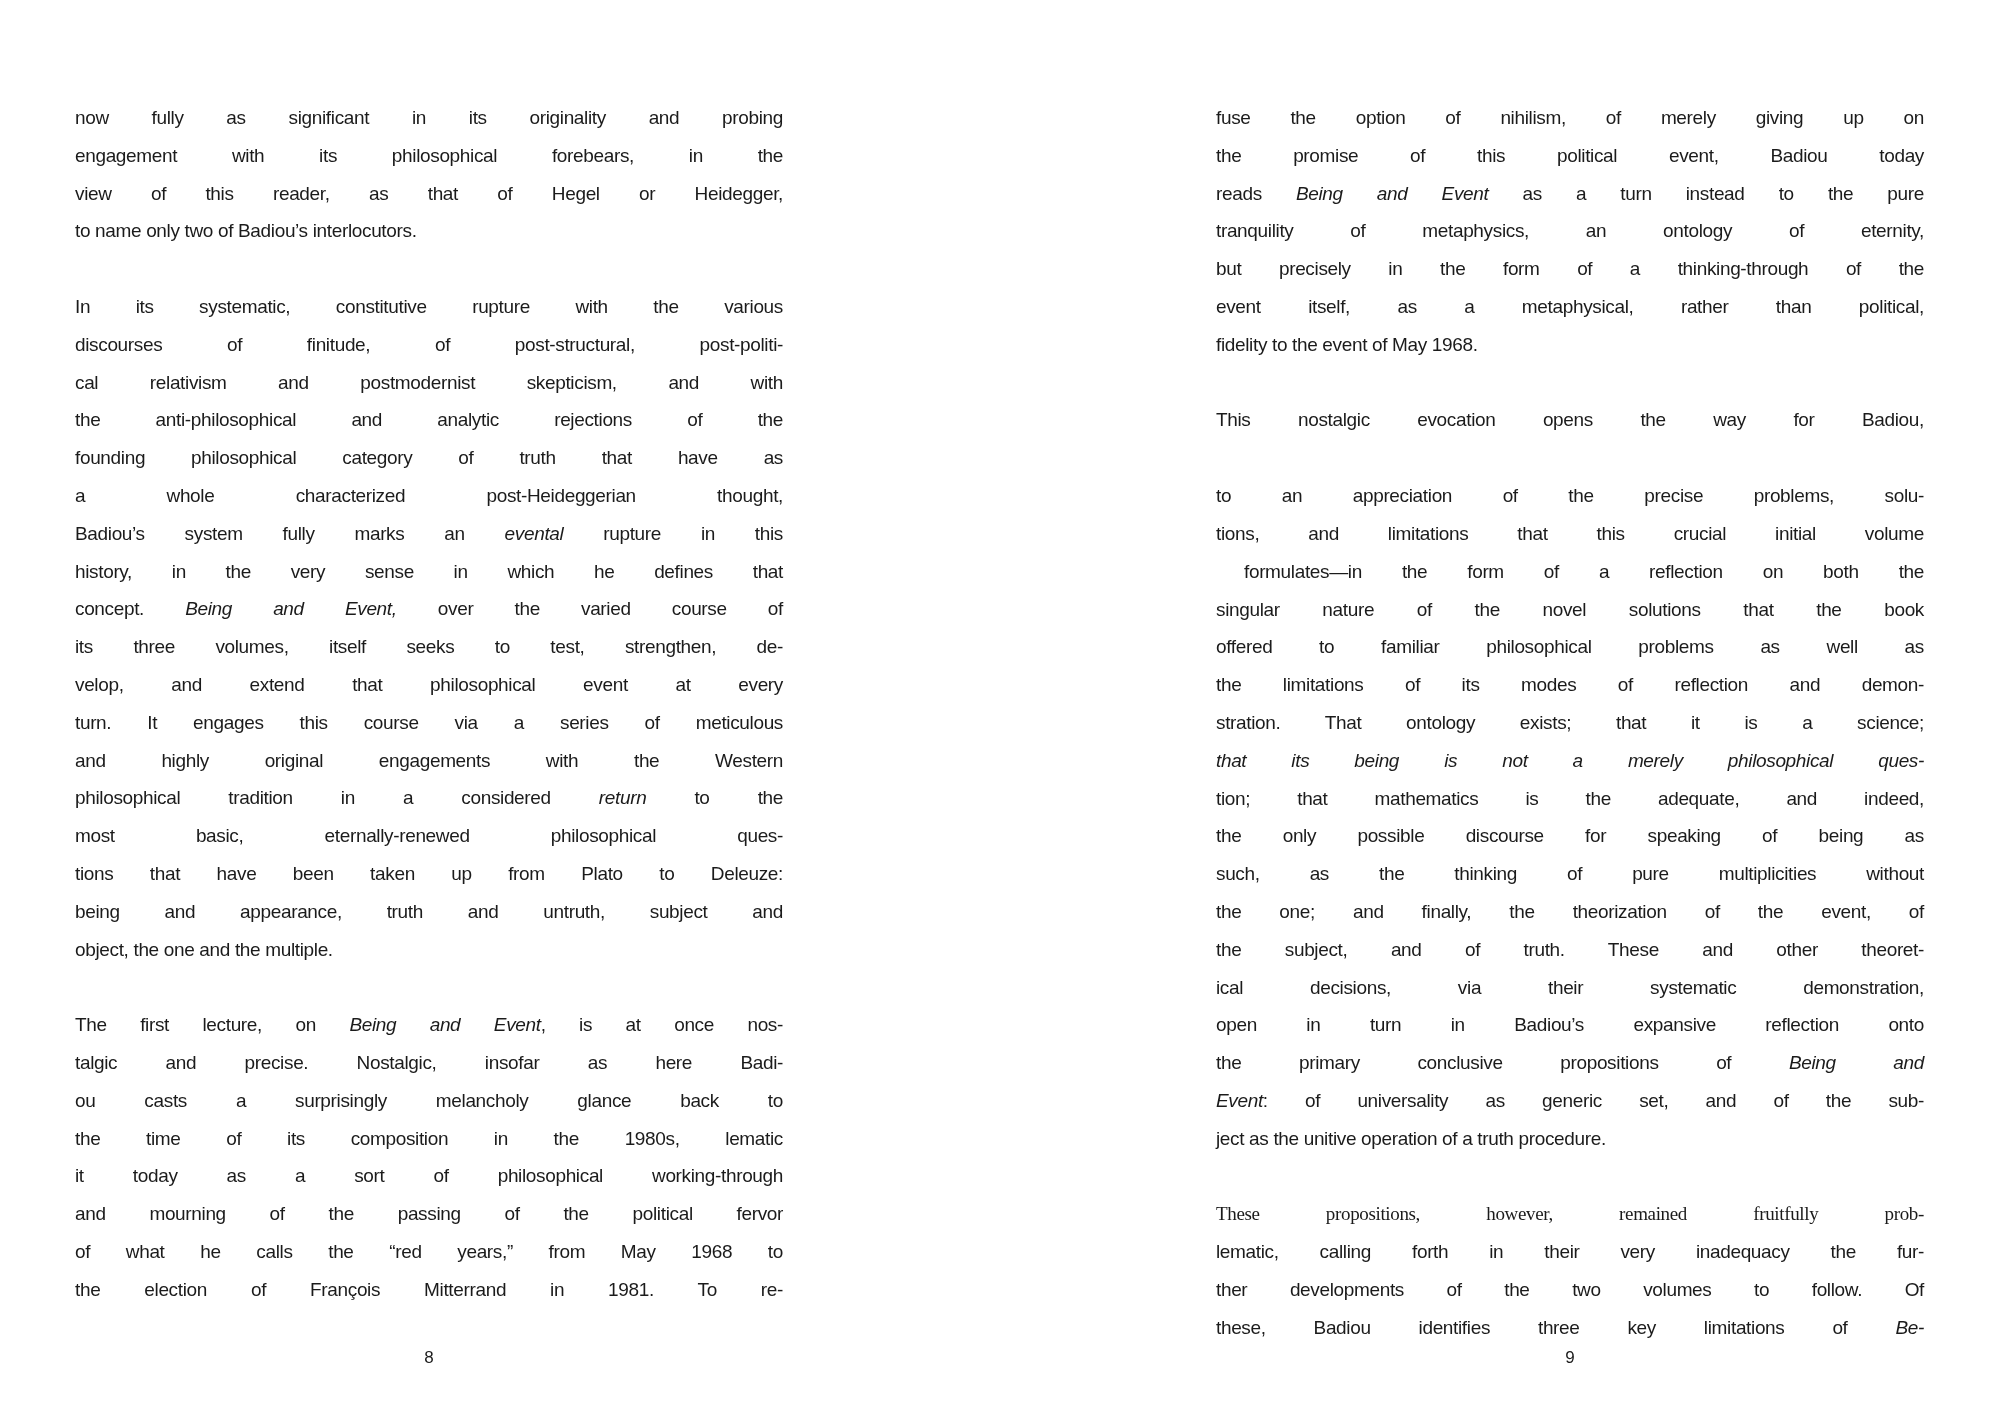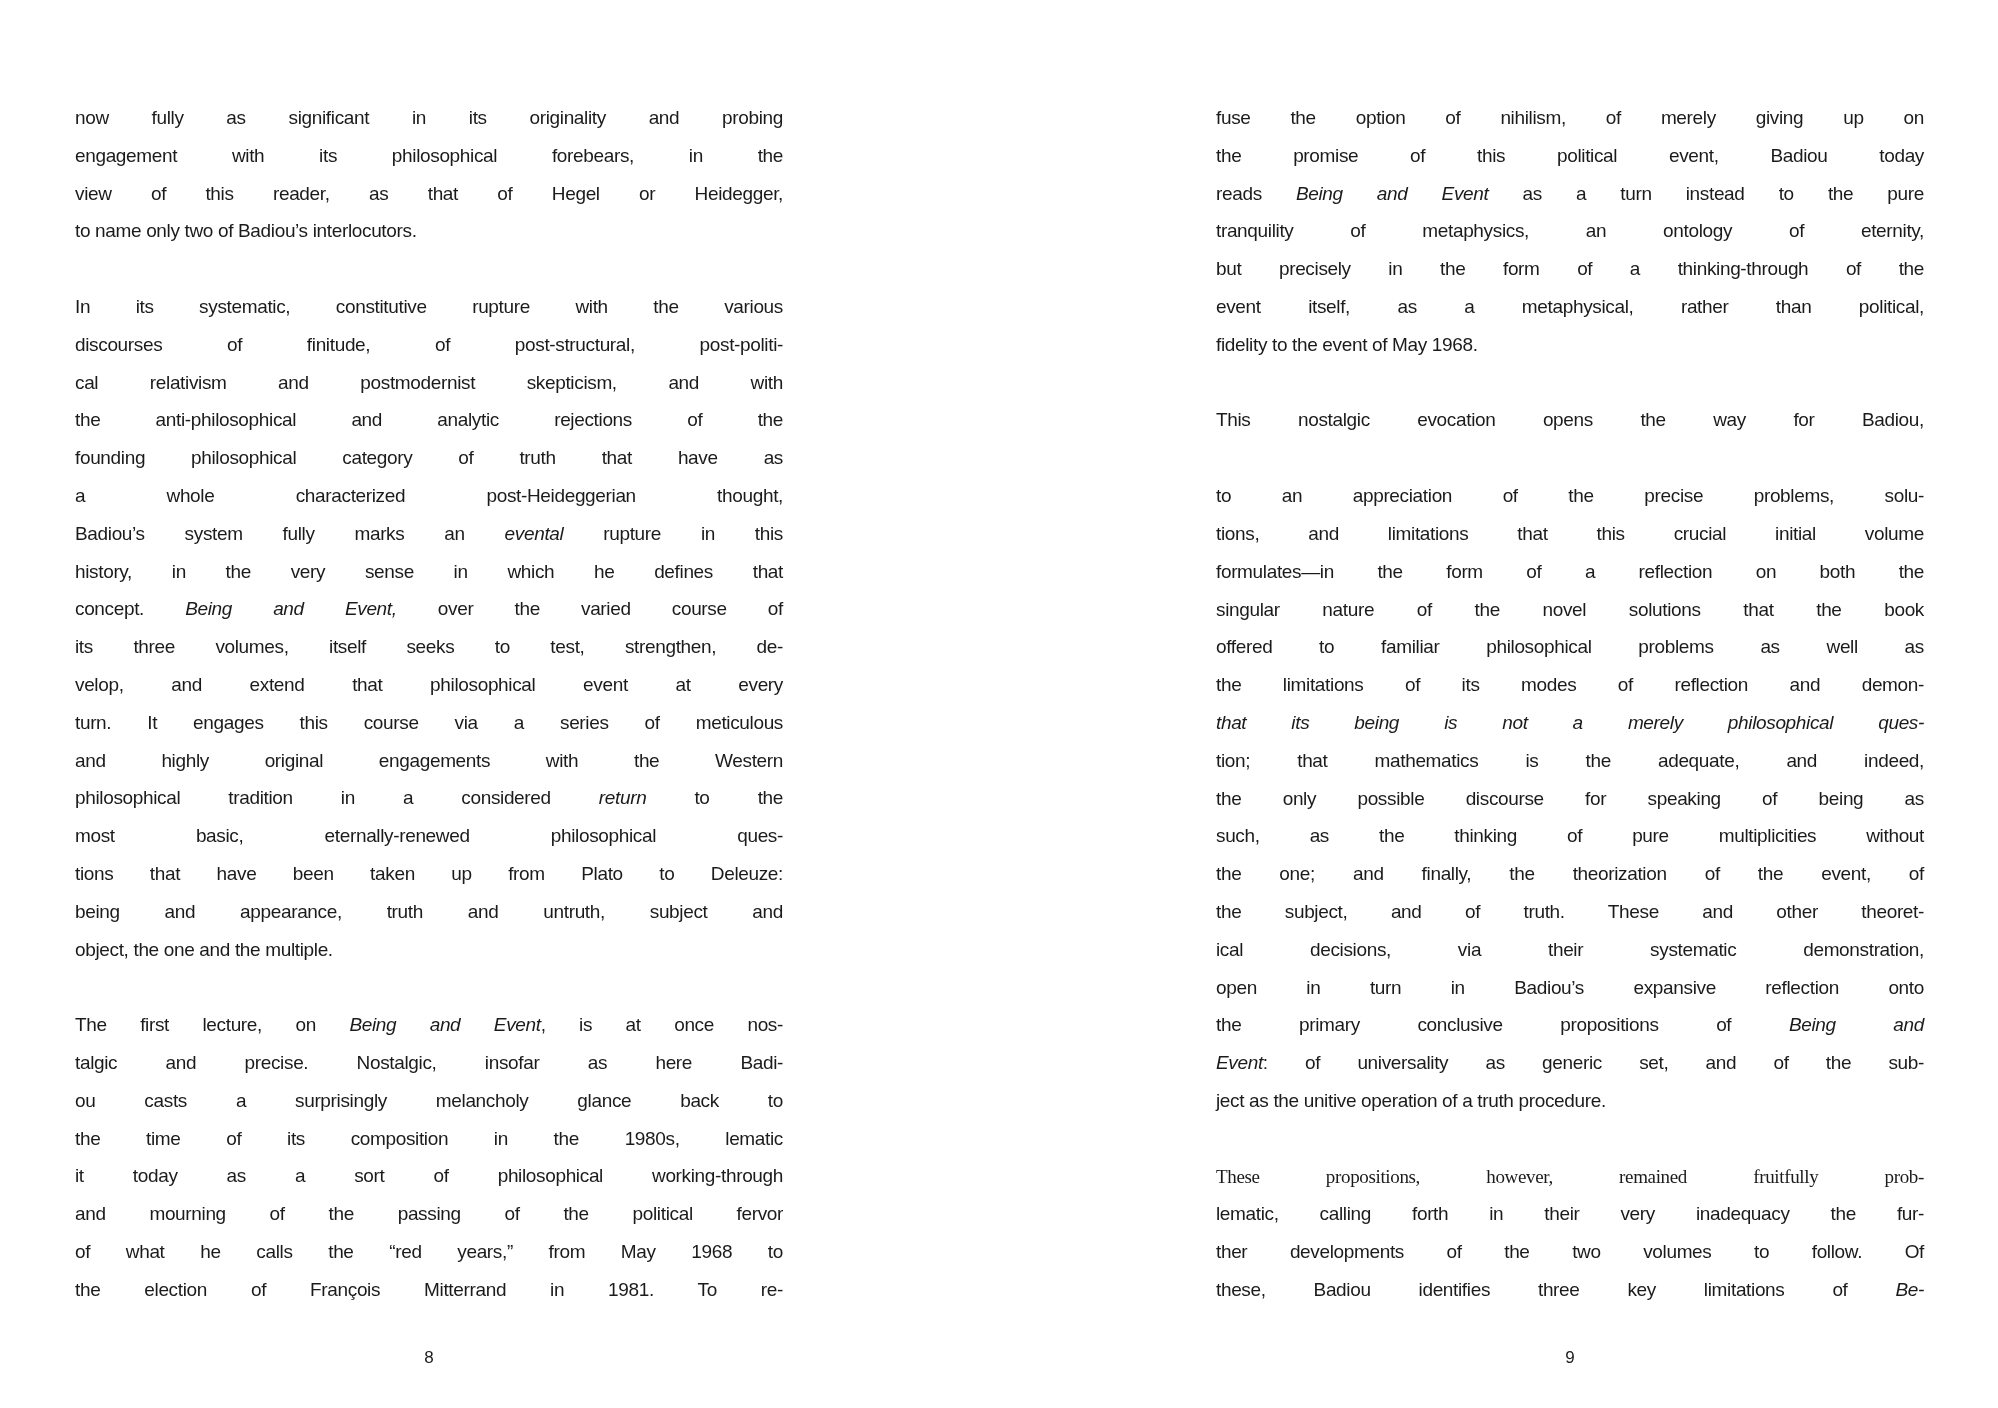--- a/index.html
+++ b/index.html
@@ -75,24 +75,25 @@
         <span class="line" style="white-space: normal;"><span>reads </span><i>Being and Event</i><span> as a turn instead to the pure</span></span>
         <span class="line" style="white-space: normal;">tranquility of metaphysics, an ontology of eternity,</span>
         <span class="line" style="white-space: normal;">but precisely in the form of a thinking-through of the</span>
         <span class="line" style="white-space: normal;">event itself, as a metaphysical, rather than political,</span>
         <span class="line last">fidelity to the event of May 1968.</span>
       </p>
       <p class="para">
         <span class="line" style="white-space: normal;">This nostalgic evocation opens the way for Badiou,</span>
         <span class="line" style="white-space: normal; margin-top: 38px;">to an appreciation of the precise problems, solu-</span>
         <span class="line" style="white-space: normal;">tions, and limitations that this crucial initial volume</span>
-        <span class="line" style="white-space: normal;">formulates—in the form of a reflection on both the</span>
+        <span class="line" style="white-space: normal; margin-left: 28px;">formulates—in the form of a reflection on both the</span>
         <span class="line" style="white-space: normal;">singular nature of the novel solutions that the book</span>
         <span class="line" style="white-space: normal;">offered to familiar philosophical problems as well as</span>
         <span class="line" style="white-space: normal;">the limitations of its modes of reflection and demon-</span>
+        <span class="line" style="white-space: normal;">stration. That ontology exists; that it is a science;</span>
         <span class="line" style="white-space: normal; font-style: italic;">that its being is not a merely philosophical ques-</span>
         <span class="line" style="white-space: normal;">tion; that mathematics is the adequate, and indeed,</span>
         <span class="line" style="white-space: normal;">the only possible discourse for speaking of being as</span>
         <span class="line" style="white-space: normal;">such, as the thinking of pure multiplicities without</span>
         <span class="line" style="white-space: normal;">the one; and finally, the theorization of the event, of</span>
         <span class="line" style="white-space: normal;">the subject, and of truth. These and other theoret-</span>
         <span class="line" style="white-space: normal;">ical decisions, via their systematic demonstration,</span>
         <span class="line" style="white-space: normal;">open in turn in Badiou’s expansive reflection onto</span>
         <span class="line" style="white-space: normal;"><span>the primary conclusive propositions of </span><i>Being and</i><span></span></span>
         <span class="line" style="white-space: normal;"><span></span><i>Event</i><span>: of universality as generic set, and of the sub-</span></span>

